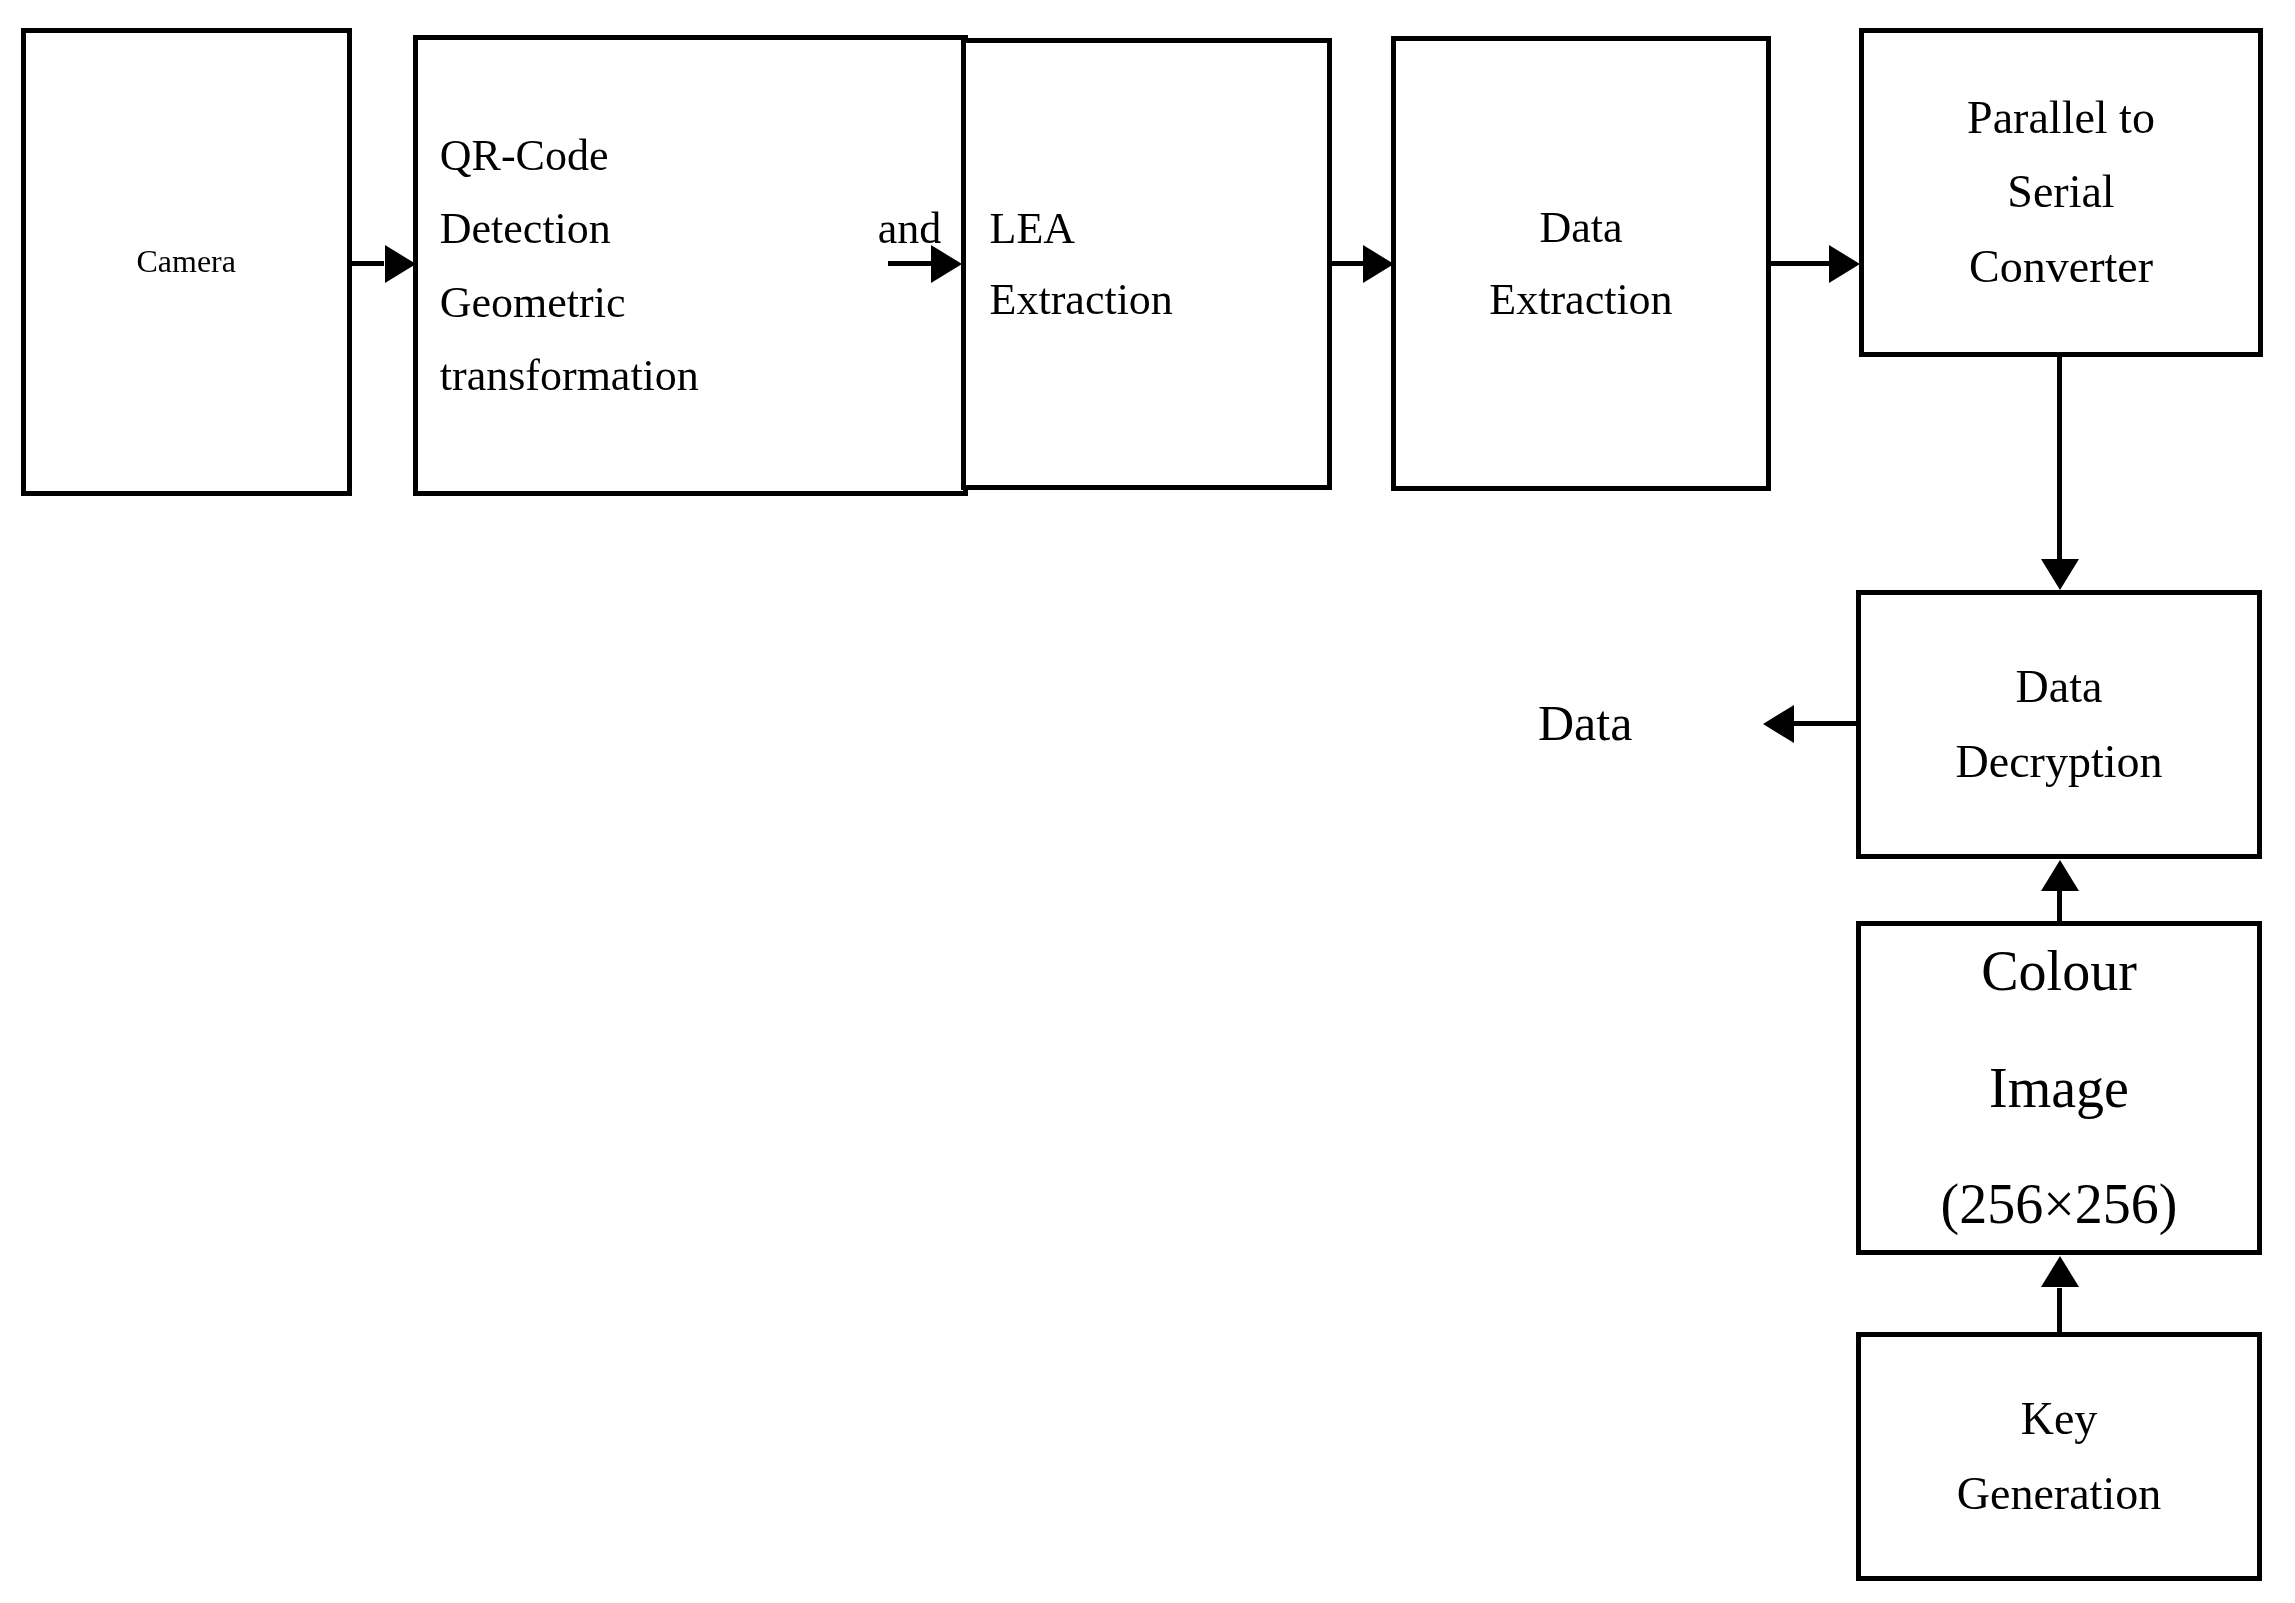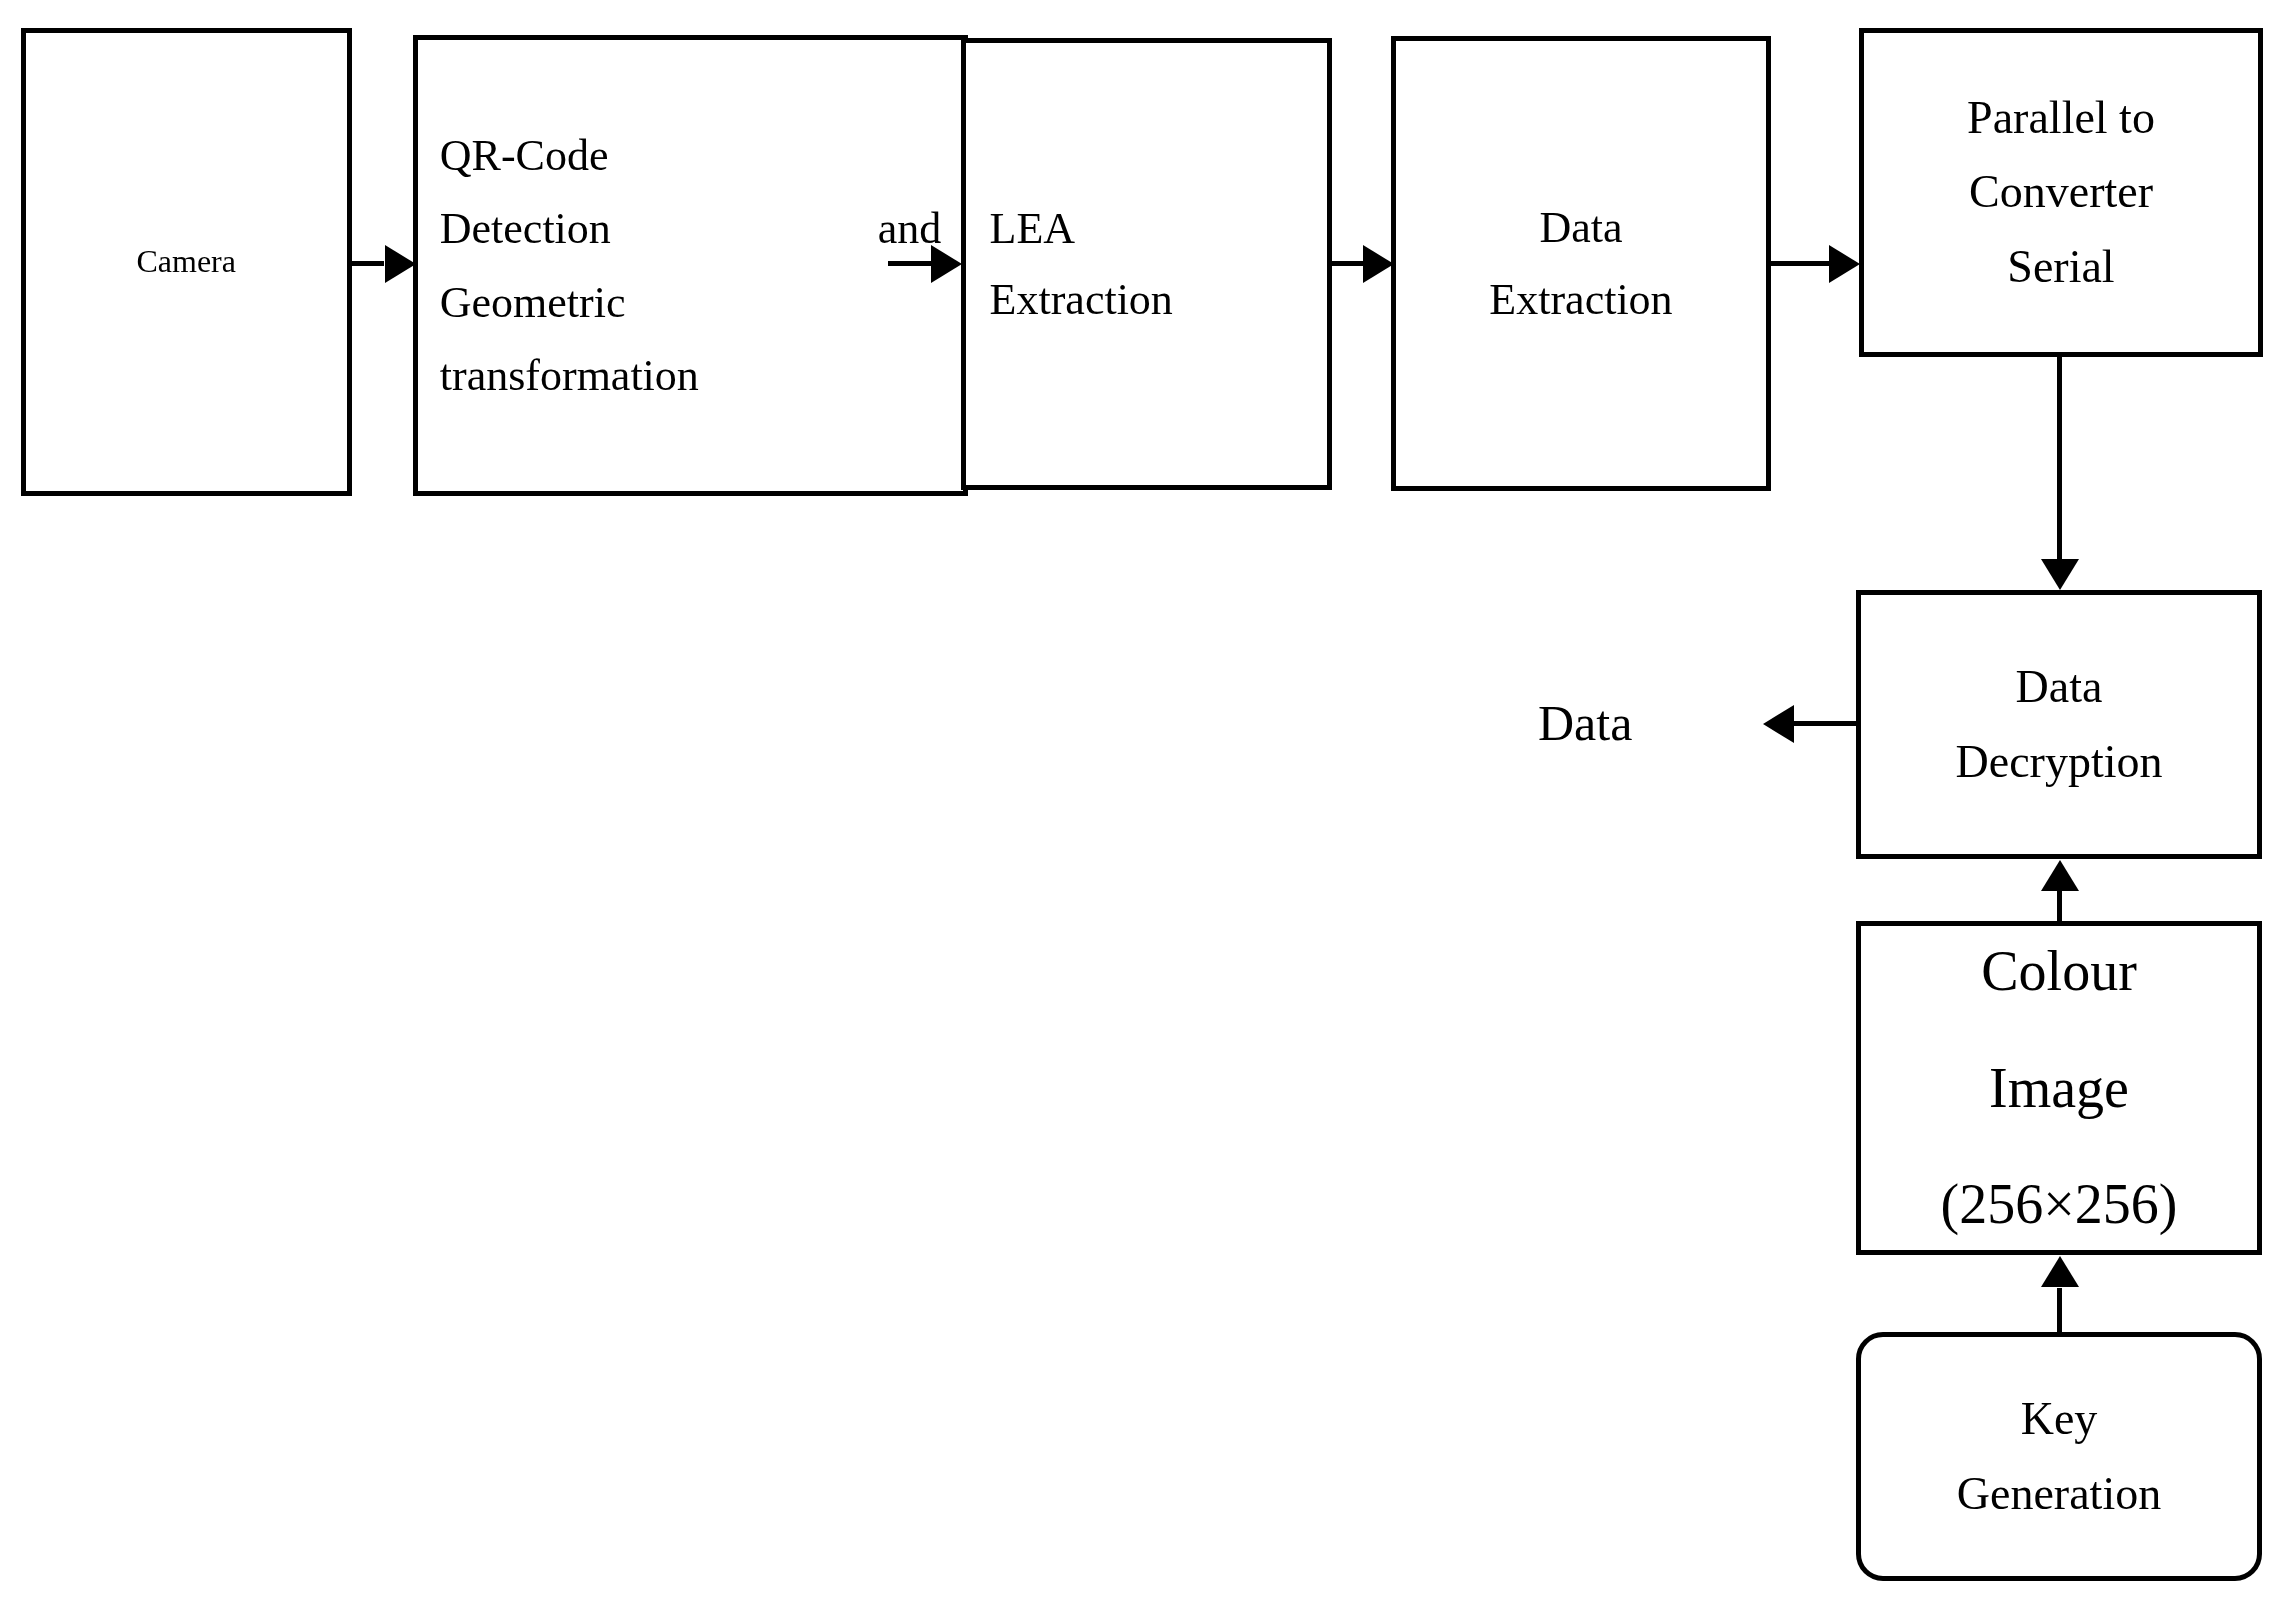--- a/index.html
+++ b/index.html
@@ -125,36 +125,36 @@
     <span class="lbl" style="text-align:left;">Extraction</span>
   </div>
 
   <div class="node t-dataex" style="left:1391px; top:36px; width:380px; height:455px;">
     <span class="lbl">Data</span>
     <span class="lbl">Extraction</span>
   </div>
 
   <div class="node t-p2s" style="left:1859px; top:28px; width:404px; height:329px;">
     <span class="lbl">Parallel to</span>
+    <span class="lbl">Serial</span>
     <span class="lbl">Converter</span>
-    <span class="lbl">Serial</span>
   </div>
 
   <div class="node t-decrypt" style="left:1856px; top:590px; width:406px; height:269px;">
     <span class="lbl">Data</span>
     <span class="lbl">Decryption</span>
   </div>
 
   <div class="node t-colour" style="left:1856px; top:921px; width:406px; height:334px;">
     <span class="lbl">Colour</span>
     <span class="lbl">Image</span>
     <span class="lbl">(256×256)</span>
   </div>
 
-  <div class="node t-key" style="left:1856px; top:1332px; width:406px; height:249px;border-radius:27px;">
+  <div class="node t-key" style="left:1856px; top:1332px; width:406px; height:249px;">
     <span class="lbl">Key</span>
     <span class="lbl">Generation</span>
   </div>
 
   <div class="free-label" style="left:1538px; top:698px;">Data</div>
 
   <div class="h-line" style="left:352px; top:261px; width:32px;"></div>
   <div class="arrow-right" style="left:385px; top:245px;"></div>
 
   <div class="h-line" style="left:888px; top:261px; width:44px;"></div>

